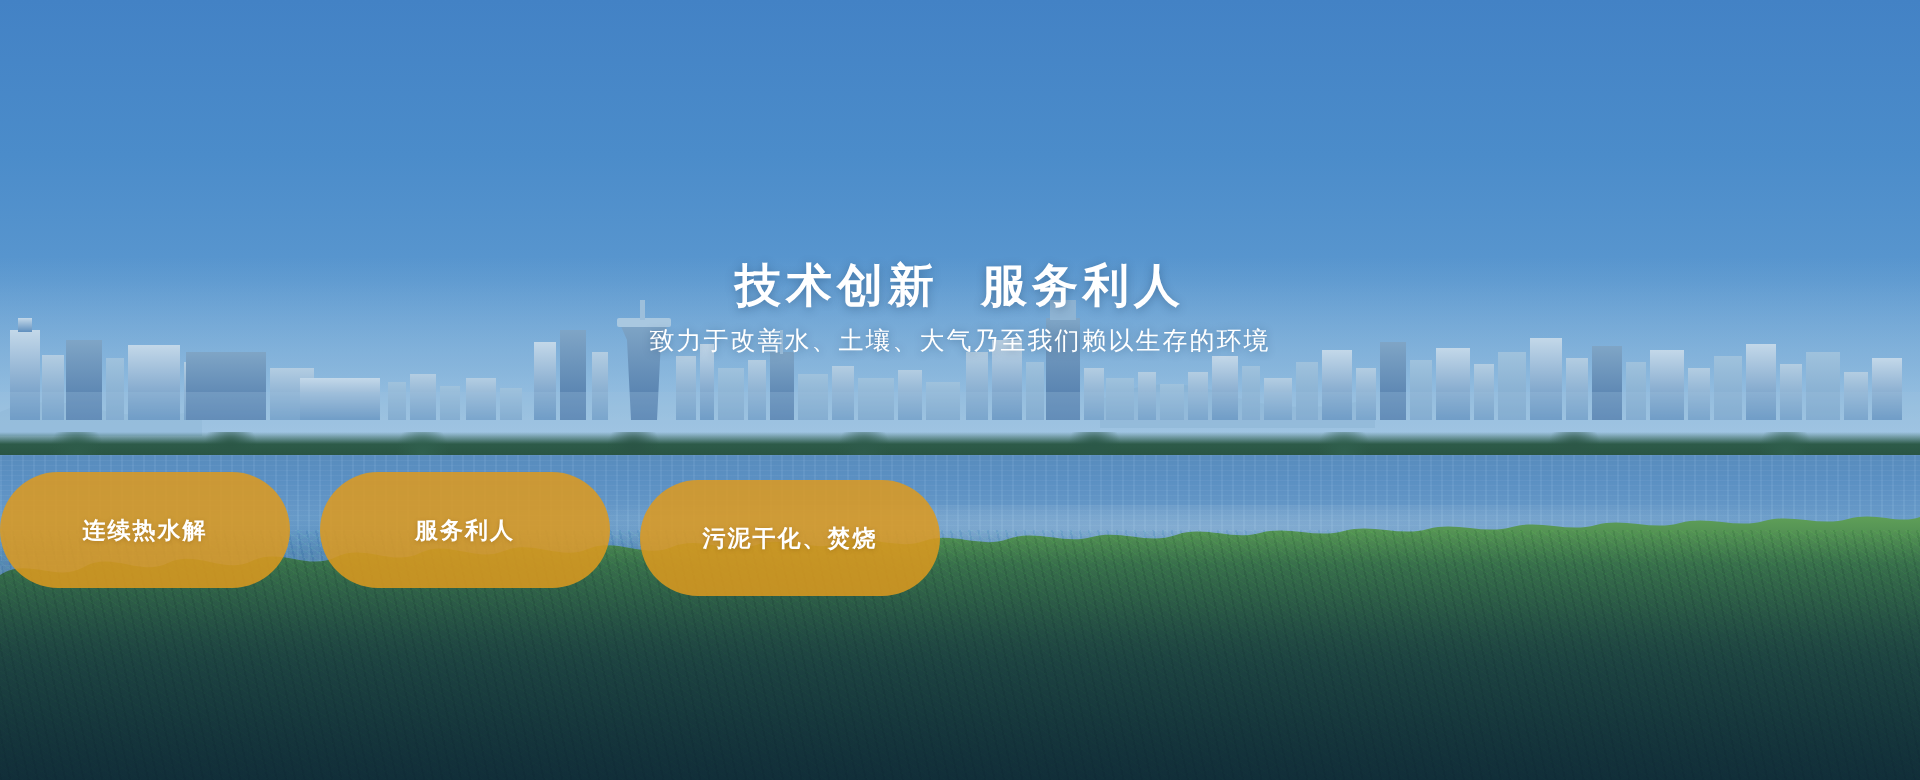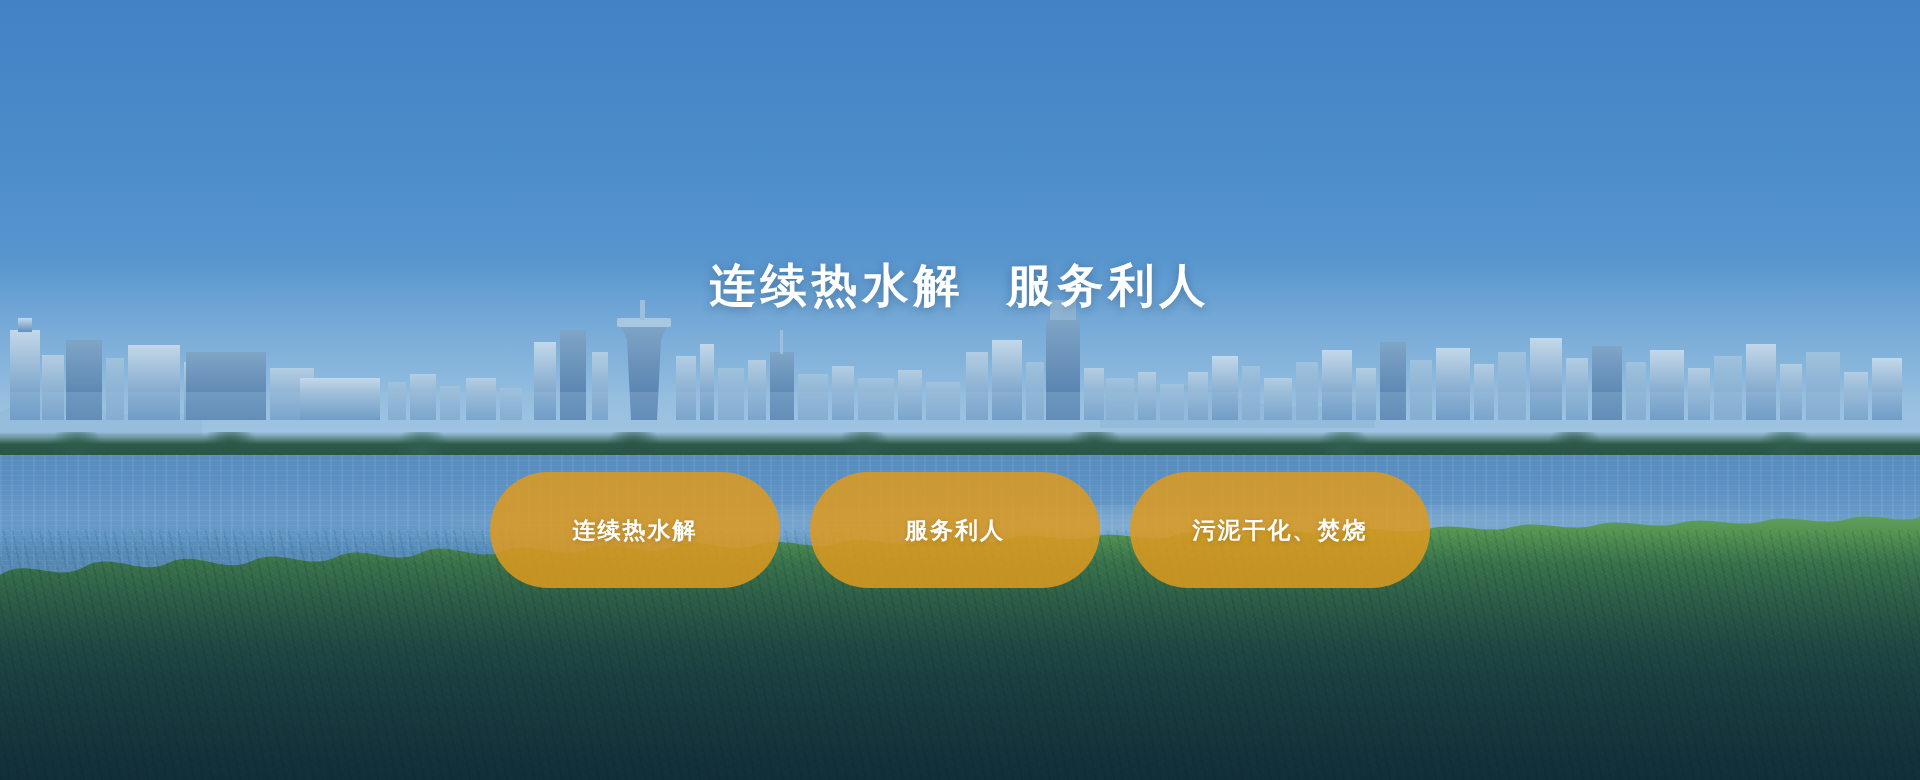--- a/index.html
+++ b/index.html
@@ -201,21 +201,20 @@
     text-shadow: 0 1px 8px rgba(18,50,84,0.4);
   }
 
   
   .btn-row {
     position: absolute;
     left: 0;
     top: 472px;
     width: 100%;
     display: flex;
-    justify-content: center;
     align-items: flex-start;
     gap: 30px;
     z-index: 7;
   }
   .pill {
     width: 290px;
     height: 116px;
     border-radius: 58px;
     background: rgba(221,154,30,0.86);
     display: flex;
@@ -223,21 +222,21 @@
     justify-content: center;
     color: #ffffff;
     font-size: 23px;
     font-weight: 700;
     letter-spacing: 2px;
     cursor: pointer;
     user-select: none;
     text-shadow: 0 1px 4px rgba(120,78,10,0.35);
     box-sizing: border-box;
   }
-  .pill:nth-child(3) { width: 300px; }
+  .pill:nth-child(3) { width: 300px; margin-top: 8px; }
 </style>
 </head>
 <body>
 
 <div class="hero">
 
   <div class="sky"></div>
   <div class="haze"></div>
 
   <div class="skyline">
@@ -370,21 +369,22 @@
           C1708,10 1736,24 1764,16 C1792,8 1820,22 1848,14
           C1876,6 1898,20 1920,12
           L1920,275 L0,275 Z"></path>
       </svg>
     </div>
     <div class="mangrove-texture"></div>
     <div class="mangrove-shade"></div>
   </div>
 
   <div class="hero-text">
-    <h1 class="hero-title">连续热水解  服务利人</h1>
+    <h1 class="hero-title">技术创新  服务利人</h1>
+    <p class="hero-subtitle">致力于改善水、土壤、大气乃至我们赖以生存的环境</p>
   </div>
 
   <div class="btn-row">
     <div class="pill">连续热水解</div>
     <div class="pill">服务利人</div>
     <div class="pill">污泥干化、焚烧</div>
   </div>
 
 </div>
 

